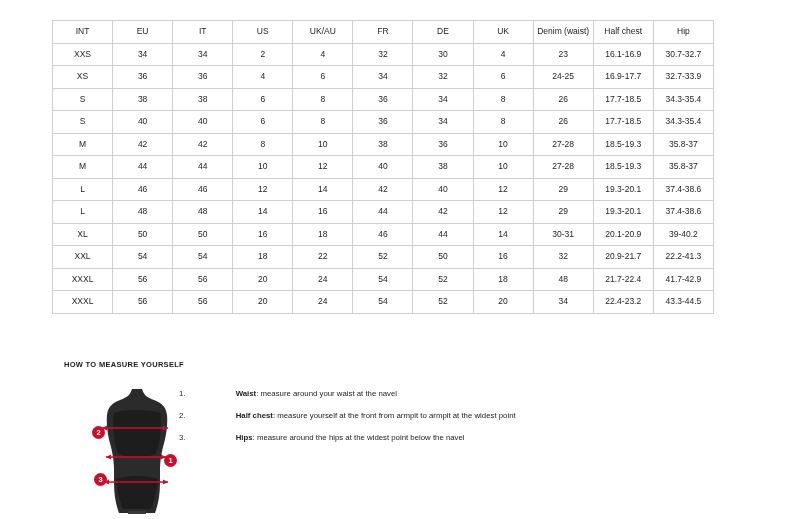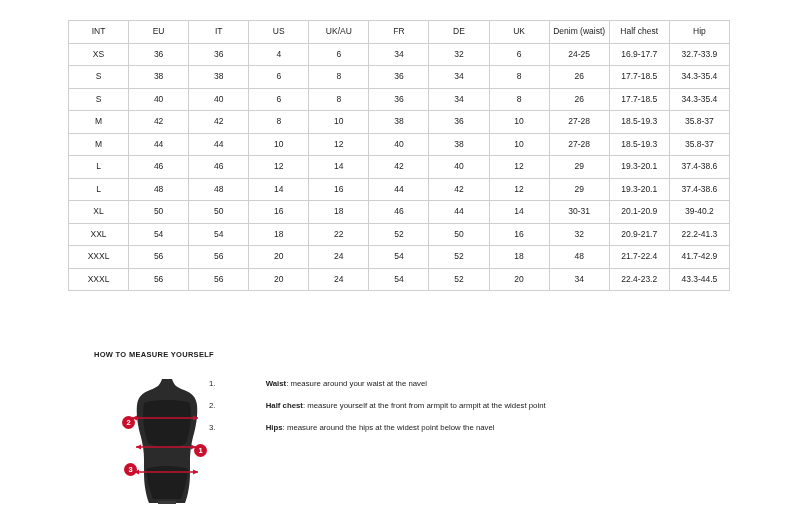--- a/index.html
+++ b/index.html
@@ -17,21 +17,21 @@
   }
   .page {
     position: relative;
     width: 798px;
     height: 519px;
   }
 
   
   .table-wrap {
     position: absolute;
-    left: 68px;
+    left: 52px;
     top: 20px;
     width: 662px;
   }
   table.size-table {
     border-collapse: collapse;
     width: 662px;
     table-layout: fixed;
   }
   table.size-table th,
   table.size-table td {
@@ -46,23 +46,22 @@
     line-height: 1.1;
   }
   table.size-table th {
     font-weight: normal;
   }
 
   
   .measure-section {
     position: absolute;
     left: 64px;
-    top: 350px;
+    top: 360px;
     width: 700px;
-    margin-left: 30px;
   }
   .measure-title {
     font-size: 7.5px;
     font-weight: bold;
     letter-spacing: 0.3px;
     color: #1a1a1a;
     margin-bottom: 10px;
   }
   .measure-body {
     position: relative;
@@ -131,20 +130,33 @@
             <th>FR</th>
             <th>DE</th>
             <th>UK</th>
             <th>Denim (waist)</th>
             <th>Half chest</th>
             <th>Hip</th>
           </tr>
       </thead>
       <tbody id="body-rows">
           <tr>
+            <td>XXS</td>
+            <td>34</td>
+            <td>34</td>
+            <td>2</td>
+            <td>4</td>
+            <td>32</td>
+            <td>30</td>
+            <td>4</td>
+            <td>23</td>
+            <td>16.1-16.9</td>
+            <td>30.7-32.7</td>
+          </tr>
+          <tr>
             <td>XS</td>
             <td>36</td>
             <td>36</td>
             <td>4</td>
             <td>6</td>
             <td>34</td>
             <td>32</td>
             <td>6</td>
             <td>24-25</td>
             <td>16.9-17.7</td>

